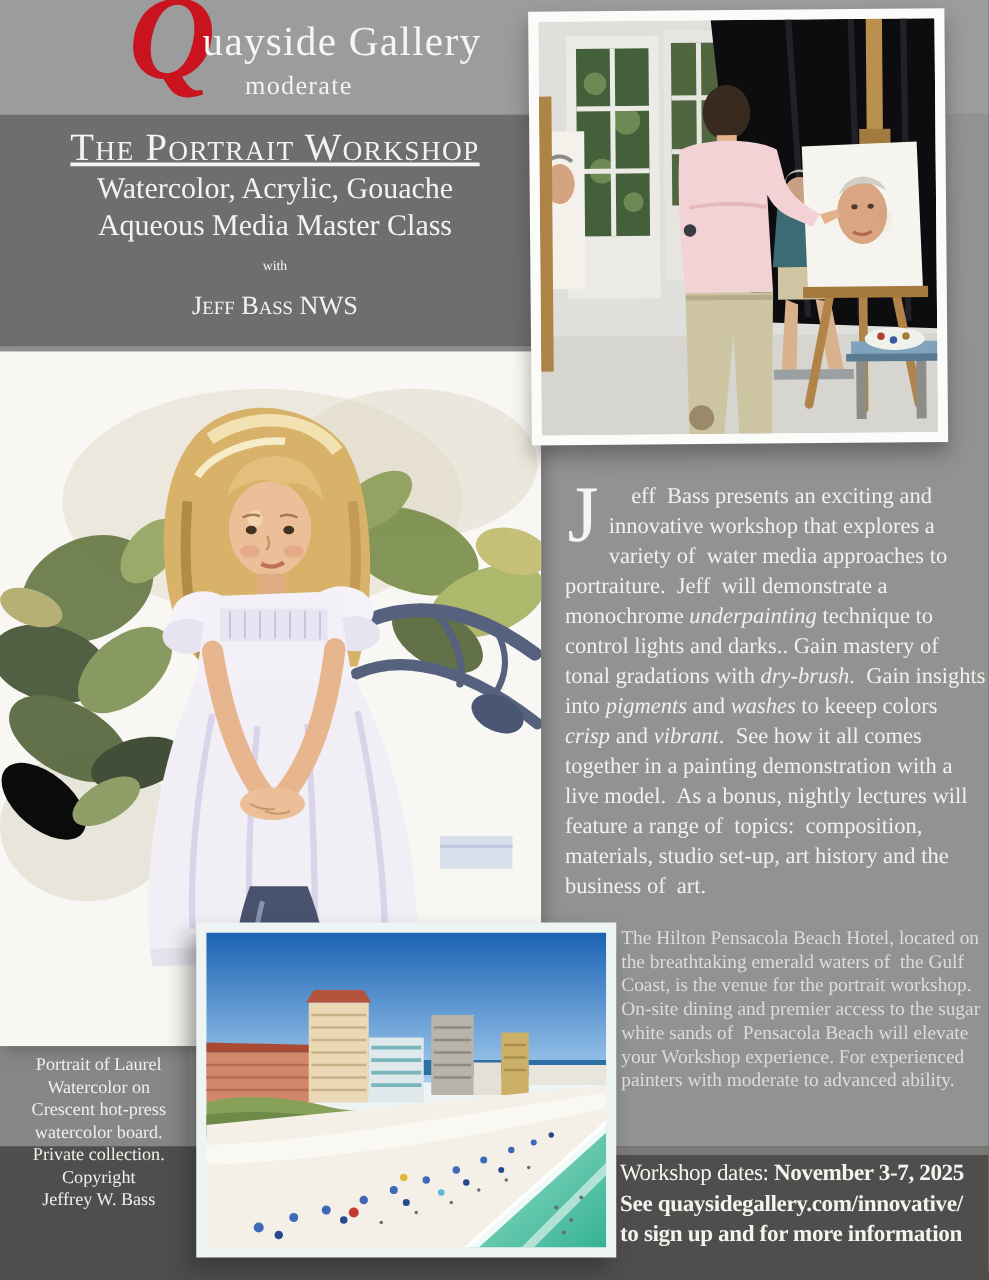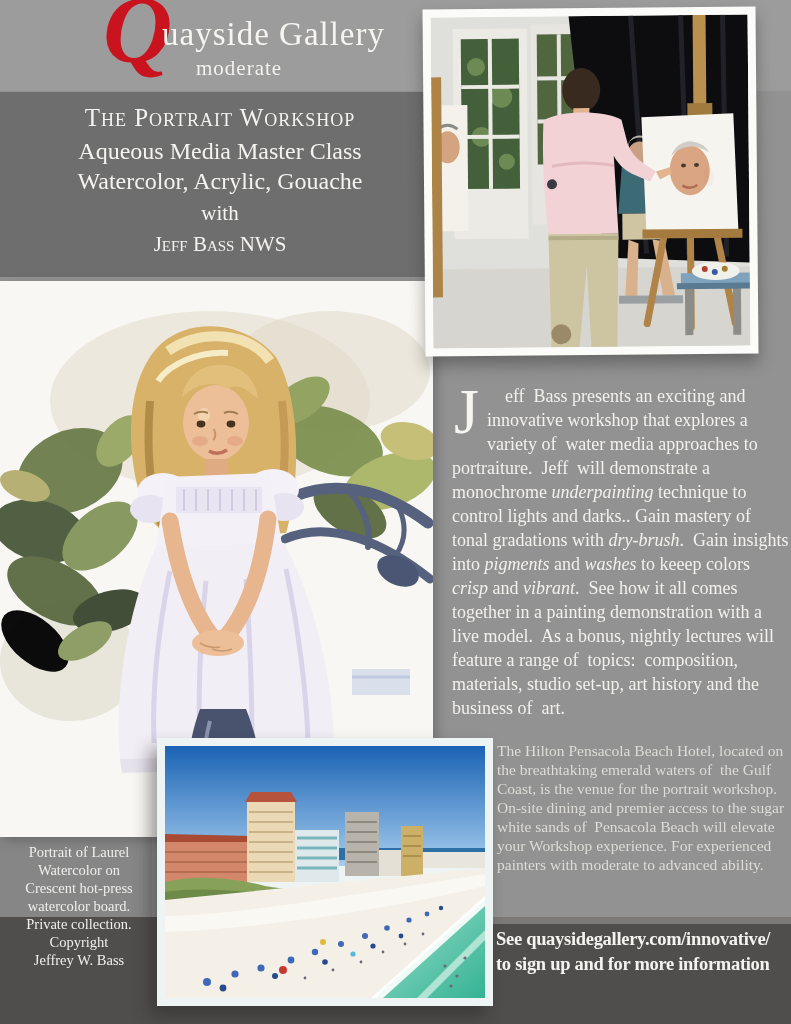--- a/index.html
+++ b/index.html
@@ -20,23 +20,23 @@
     left:103px;top:-18px;font-size:96px;line-height:1;
     font-style:italic;color:#c9141f;font-weight:bold;
   }
   .logo-name{
     left:162px;top:16px;font-size:33px;color:#f6f5f2;
     letter-spacing:1px;
   }
   .logo-presents{left:196px;top:56px;font-size:21px;color:#f3f2ef;letter-spacing:1px;}
   
   .title-wrap{left:0;top:100px;width:440px;text-align:center;color:#f4f3f0;}
-  .t-main{font-variant:small-caps;font-size:25px;letter-spacing:1px;line-height:36px;}
+  .t-main{font-variant:small-caps;font-size:31px;letter-spacing:1px;line-height:36px;text-decoration:underline;}
   .t-sub{font-size:24px;line-height:30px;}
-  .t-with{font-size:21px;line-height:26px;margin-top:4px;}
+  .t-with{font-size:11px;line-height:26px;margin-top:4px;}
   .t-name{font-variant:small-caps;font-size:21px;line-height:32px;margin-top:2px;}
   .t-name .nws{font-variant:normal;}
   
   .photo{background:#fbfbf9;box-shadow:0 9px 16px rgba(40,40,40,.40);}
   .studio-photo{left:424px;top:8px;padding:8px;transform:rotate(-0.5deg);}
   .beach-photo{left:157px;top:738px;padding:8px;background:#eef4f3;
     box-shadow:-7px 10px 16px rgba(35,35,35,.45);}
   .portrait-img{left:0;top:281px;width:433px;height:556px;
     box-shadow:4px 4px 10px rgba(60,60,60,.35);}
   .photo svg,.portrait-img svg{display:block;}
@@ -77,22 +77,22 @@
   <div class="layer caption-panel"></div>
   <div class="layer bottom-band"></div>
   <div class="layer band-sep"></div>
 
   <div class="layer logo-q">Q</div>
   <div class="layer logo-name">uayside Gallery</div>
   <div class="layer logo-presents">moderate</div>
 
   <div class="layer title-wrap">
     <div class="t-main">The Portrait Workshop</div>
+    <div class="t-sub">Watercolor, Acrylic, Gouache</div>
     <div class="t-sub">Aqueous Media Master Class</div>
-    <div class="t-sub">Watercolor, Acrylic, Gouache</div>
     <div class="t-with">with</div>
     <div class="t-name"><span>Jeff Bass </span><span class="nws">NWS</span></div>
   </div>
 
   <div class="layer portrait-img z1" role="img" aria-label="Watercolor portrait of a young blonde girl in a white smocked dress seated on an iron bench">
     <svg width="433" height="556" viewBox="0 0 433 556">
       <rect width="433" height="556" fill="#f8f7f3"></rect>
       <ellipse cx="210" cy="120" rx="160" ry="90" fill="#e3ddcb" opacity="0.55"></ellipse>
       <ellipse cx="330" cy="90" rx="100" ry="60" fill="#ded8c6" opacity="0.5"></ellipse>
       <ellipse cx="70" cy="380" rx="70" ry="60" fill="#d8d4c4" opacity="0.5"></ellipse>
@@ -413,17 +413,18 @@
 Watercolor on
 Crescent hot-press
 watercolor board.
 Private collection.
 Copyright
 Jeffrey W. Bass</div>
 
   <div class="layer venue z5">The Hilton Pensacola Beach Hotel, located on the breathtaking emerald waters of  the Gulf  Coast, is the venue for the portrait workshop.  On-site dining and premier access to the sugar white sands of  Pensacola Beach will elevate your Workshop experience. For experienced painters with moderate to advanced ability.</div>
 
   <div class="layer dates z5">
+    <div><span>Workshop  dates: </span><span class="run-b">November 3-7, 2025</span></div>
     <div><span class="run-b">See quaysidegallery.com/innovative/</span></div>
     <div><span class="run-b">to sign up and for more information</span></div>
   </div>
 
 </div>
 
 </body></html>

